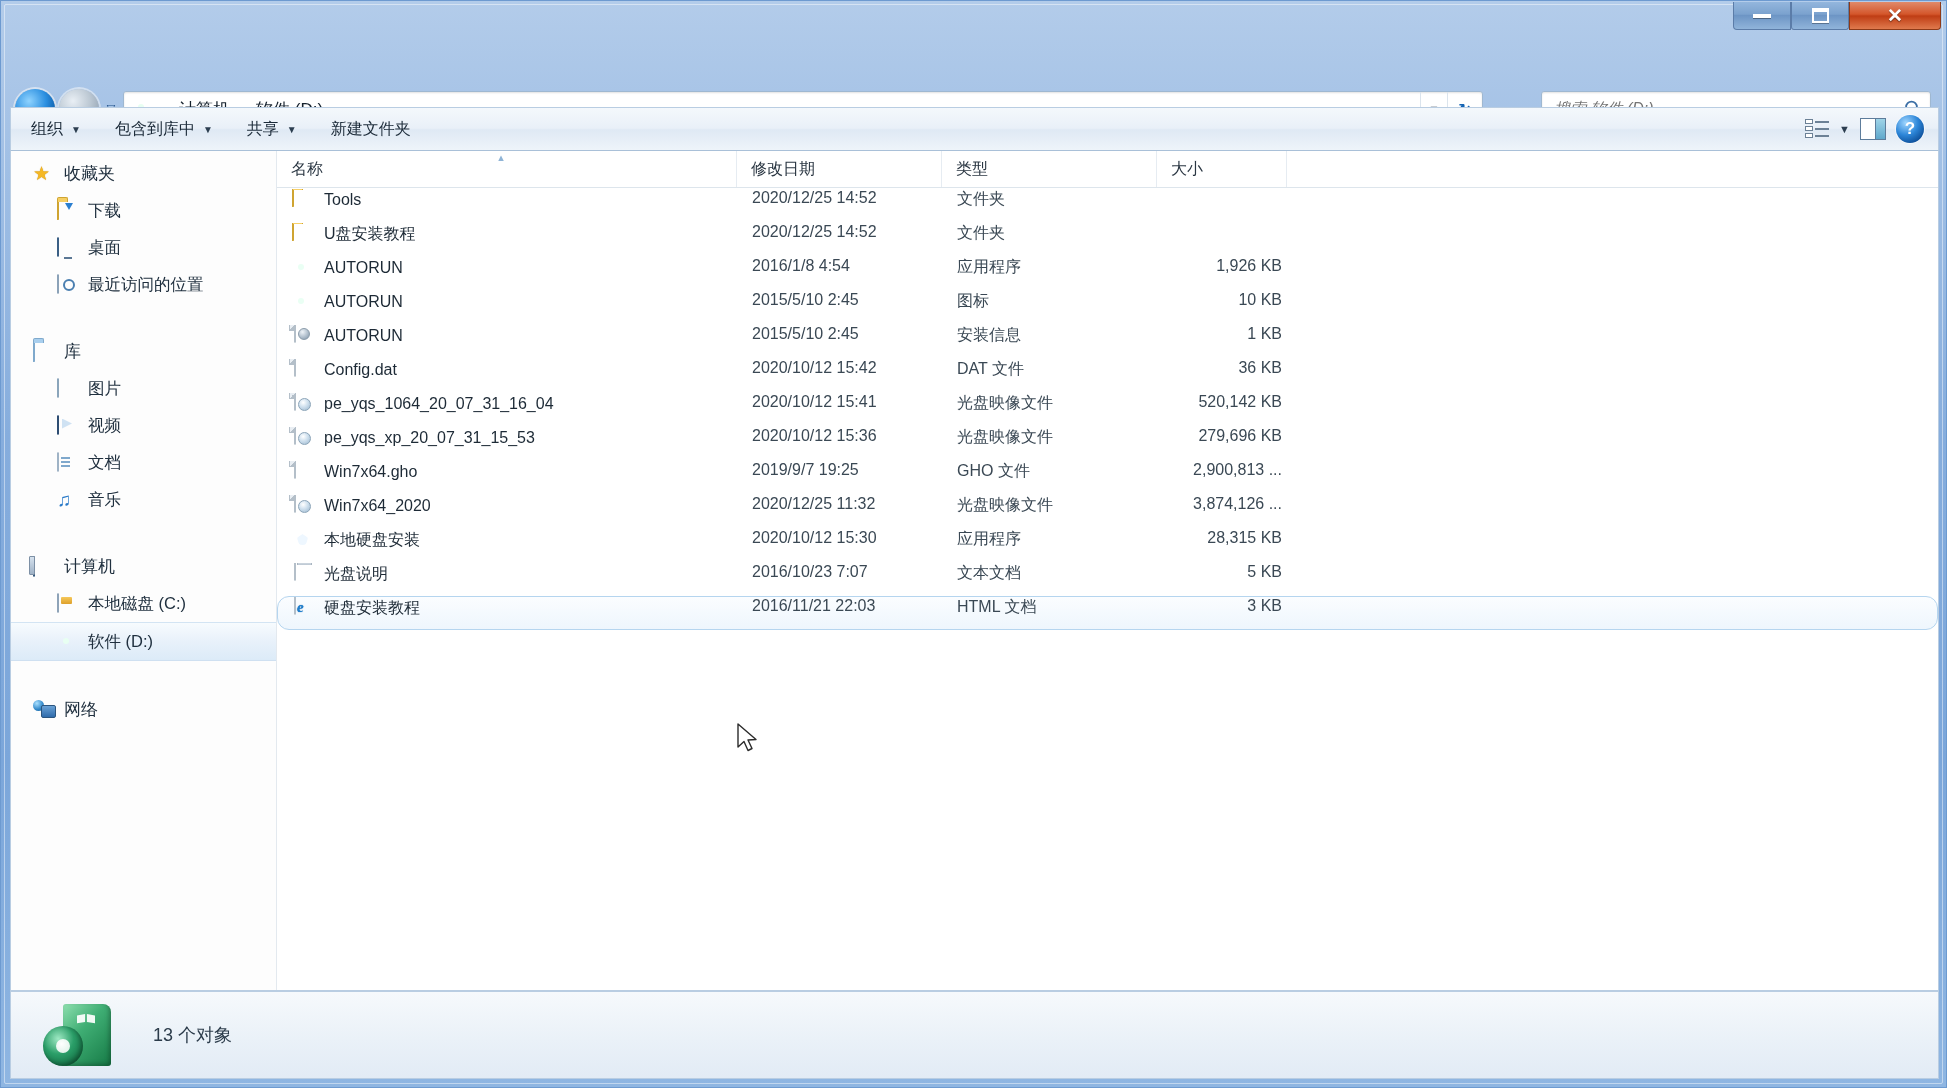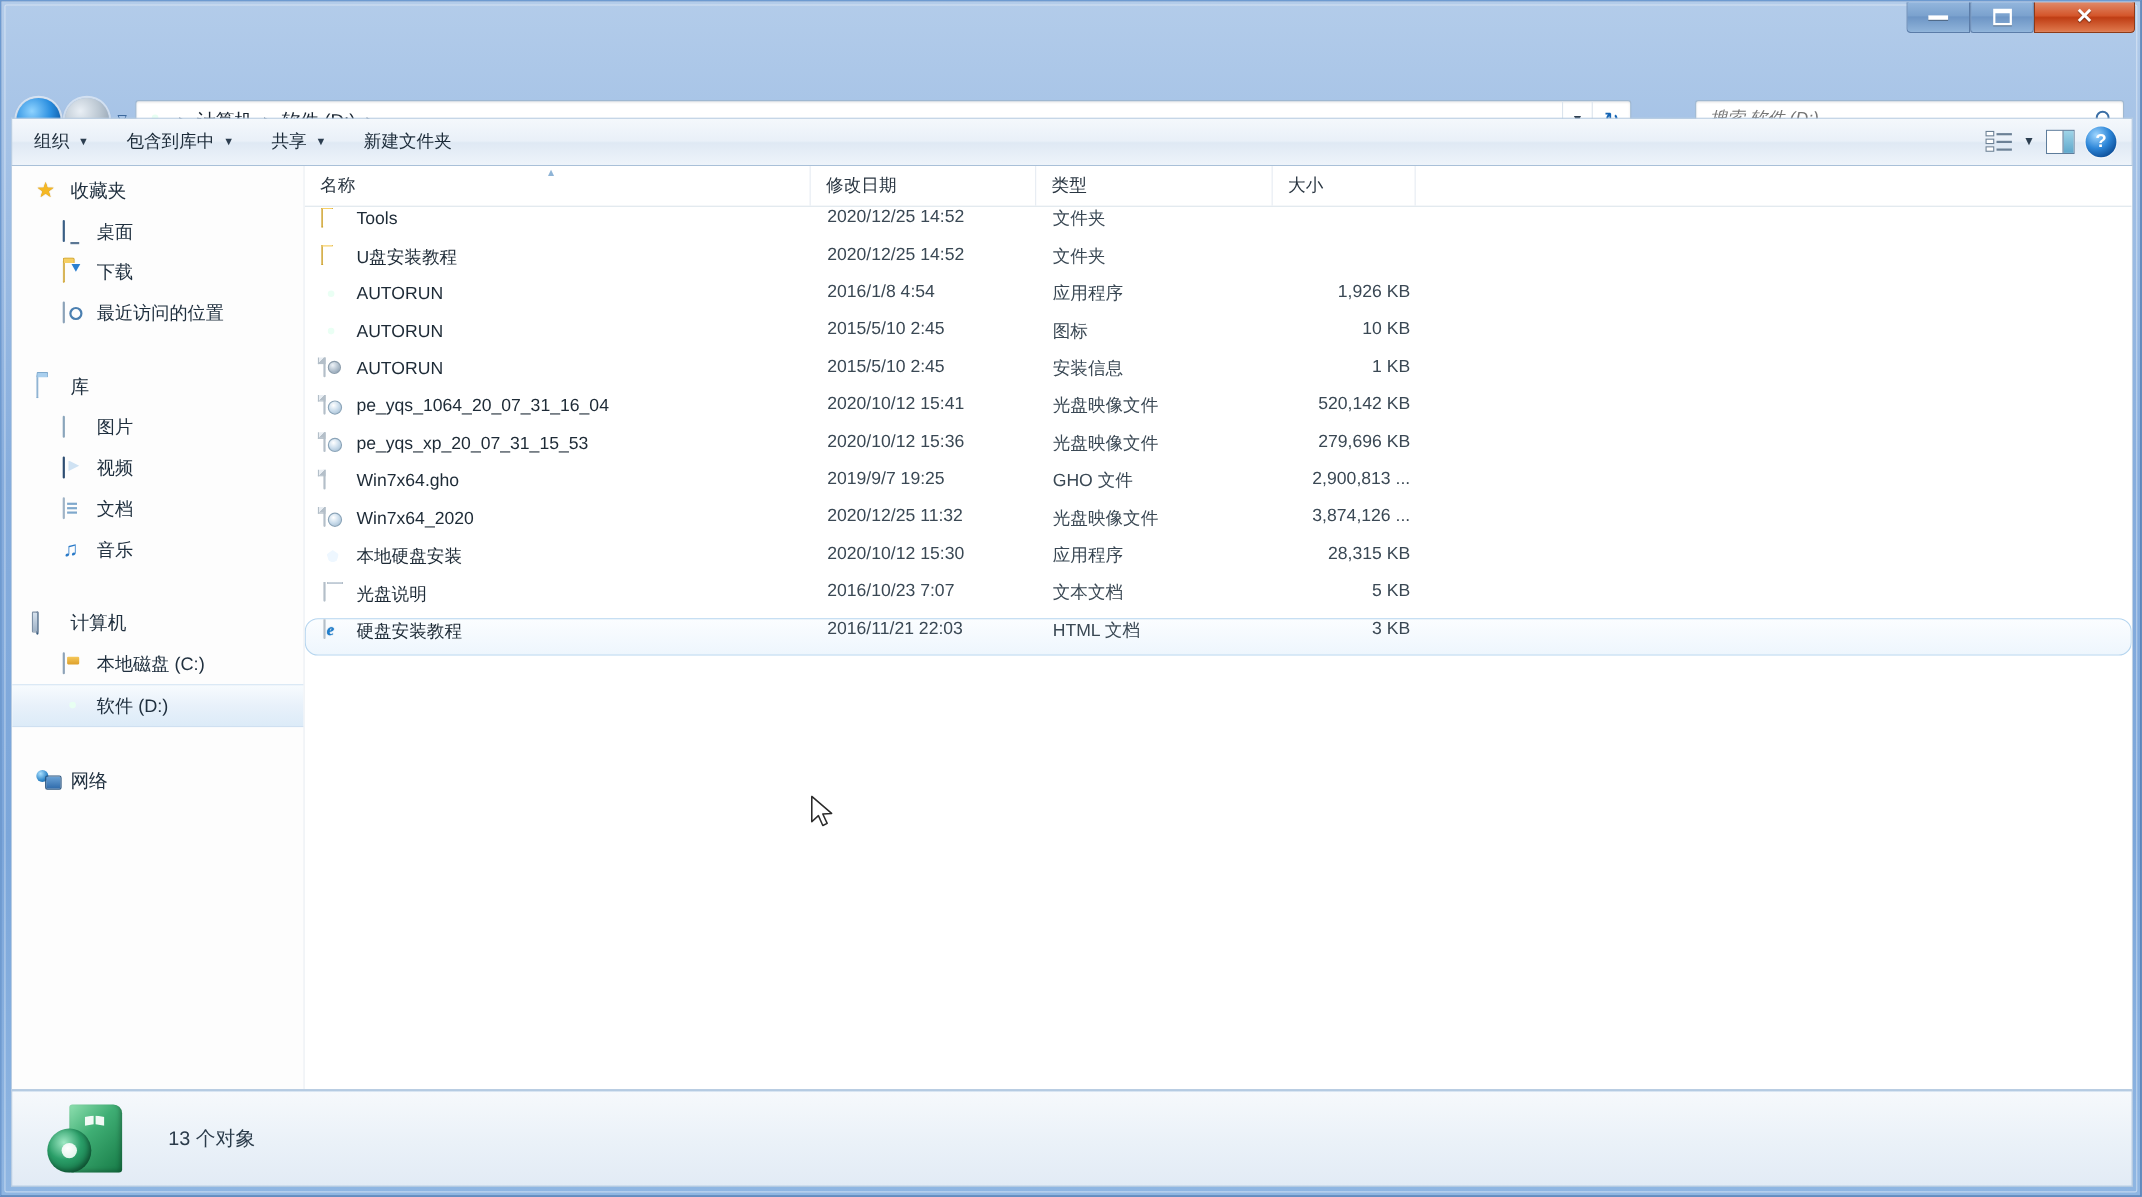--- a/index.html
+++ b/index.html
@@ -777,26 +777,26 @@
 
   <div id="content">
 
     <div id="sidebar">
       <div class="navgroup">
         <div class="navitem">
           <span class="navicon"><span class="ic-star">★</span></span>
           <span>收藏夹</span>
         </div>
         <div class="navitem child">
+          <span class="navicon"><span class="ic-folder ic-dl"></span></span>
+          <span>下载</span>
+        </div>
+        <div class="navitem child">
           <span class="navicon"><span class="ic-monitor"></span></span>
           <span>桌面</span>
-        </div>
-        <div class="navitem child">
-          <span class="navicon"><span class="ic-folder ic-dl"></span></span>
-          <span>下载</span>
         </div>
         <div class="navitem child">
           <span class="navicon"><span class="ic-recent"></span></span>
           <span>最近访问的位置</span>
         </div>
       </div>
 
       <div class="spacer"></div>
 
       <div class="navgroup">
@@ -904,20 +904,29 @@
             <div class="cell size">10 KB</div>
           </div>
           <div class="row">
             <div class="cell name">
               <span class="fileicon"><span class="fi-page fi-inf"></span></span>
               <span>AUTORUN</span>
             </div>
             <div class="cell date">2015/5/10 2:45</div>
             <div class="cell type">安装信息</div>
             <div class="cell size">1 KB</div>
+          </div>
+          <div class="row">
+            <div class="cell name">
+              <span class="fileicon"><span class="fi-page"></span></span>
+              <span>Config.dat</span>
+            </div>
+            <div class="cell date">2020/10/12 15:42</div>
+            <div class="cell type">DAT 文件</div>
+            <div class="cell size">36 KB</div>
           </div>
           <div class="row">
             <div class="cell name">
               <span class="fileicon"><span class="fi-page fi-iso"></span></span>
               <span>pe_yqs_1064_20_07_31_16_04</span>
             </div>
             <div class="cell date">2020/10/12 15:41</div>
             <div class="cell type">光盘映像文件</div>
             <div class="cell size">520,142 KB</div>
           </div>

